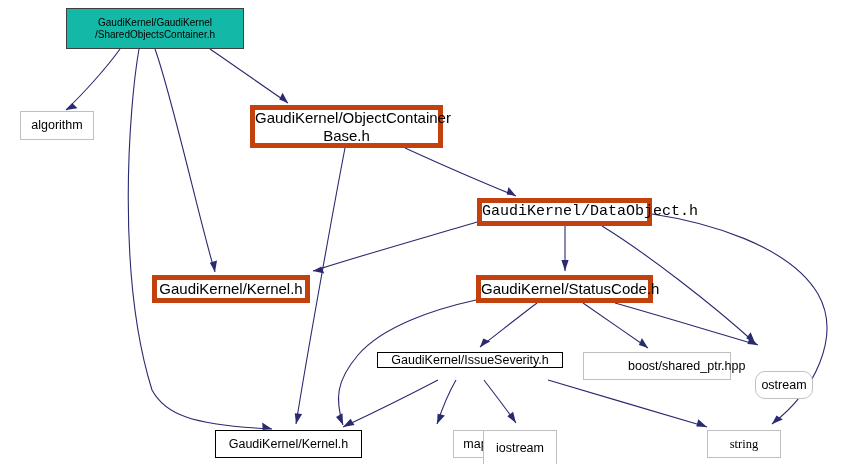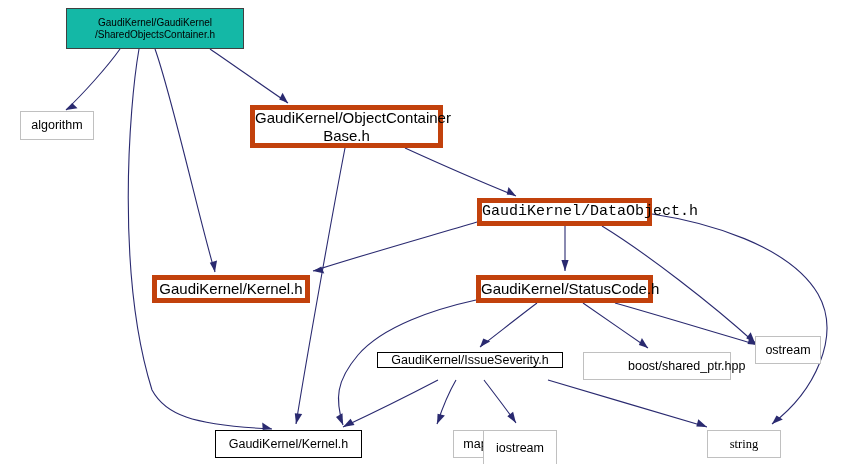--- a/index.html
+++ b/index.html
@@ -152,19 +152,19 @@
       <div class="node-box nb-root" style="left: 66px; top: 8px; width: 178px; height: 41px;"><span class="node-label">GaudiKernel/GaudiKernel
 /SharedObjectsContainer.h</span></div>
       <div class="node-box nb-light" style="left: 7px; top: 111px; width: 74px; height: 29px; margin-left: 13px;"><span class="node-label">algorithm</span></div>
       <div class="node-box nb-strong" style="left: 250px; top: 105px; width: 193px; height: 43px;"><span class="node-label">GaudiKernel/ObjectContainer
 Base.h</span></div>
       <div class="node-box nb-strong" style="left: 477px; top: 198px; width: 175px; height: 28px; font-family: Liberation Mono, monospace;"><span class="node-label">GaudiKernel/DataObject.h</span></div>
       <div class="node-box nb-strong" style="left: 152px; top: 275px; width: 158px; height: 28px;"><span class="node-label">GaudiKernel/Kernel.h</span></div>
       <div class="node-box nb-strong" style="left: 476px; top: 275px; width: 177px; height: 28px;"><span class="node-label">GaudiKernel/StatusCode.h</span></div>
       <div class="node-box nb-bold" style="left: 377px; top: 352px; width: 186px; height: 16px;"><span class="node-label">GaudiKernel/IssueSeverity.h</span></div>
       <div class="node-box nb-light" style="left: 583px; top: 352px; width: 148px; height: 28px; padding-left: 44px;"><span class="node-label">boost/shared_ptr.hpp</span></div>
-      <div class="node-box nb-light" style="left: 755px; top: 336px; width: 66px; height: 28px;"><span class="node-label">ostream</span></div>
+      <div class="node-box nb-light" style="left: 755px; top: 371px; width: 58px; height: 28px; border-radius: 10px;"><span class="node-label">ostream</span></div>
       <div class="node-box nb-bold" style="left: 215px; top: 430px; width: 147px; height: 28px;"><span class="node-label">GaudiKernel/Kernel.h</span></div>
       <div class="node-box nb-light" style="left: 414px; top: 430px; width: 45px; height: 28px; margin-left: 39px;"><span class="node-label">map</span></div>
       <div class="node-box nb-light" style="left: 483px; top: 430px; width: 74px; height: 36px;"><span class="node-label">iostream</span></div>
       <div class="node-box nb-light" style="left: 707px; top: 430px; width: 74px; height: 28px; font-family: Liberation Serif, serif;"><span class="node-label">string</span></div>
     </div>
 </div>
 
 </body></html>

